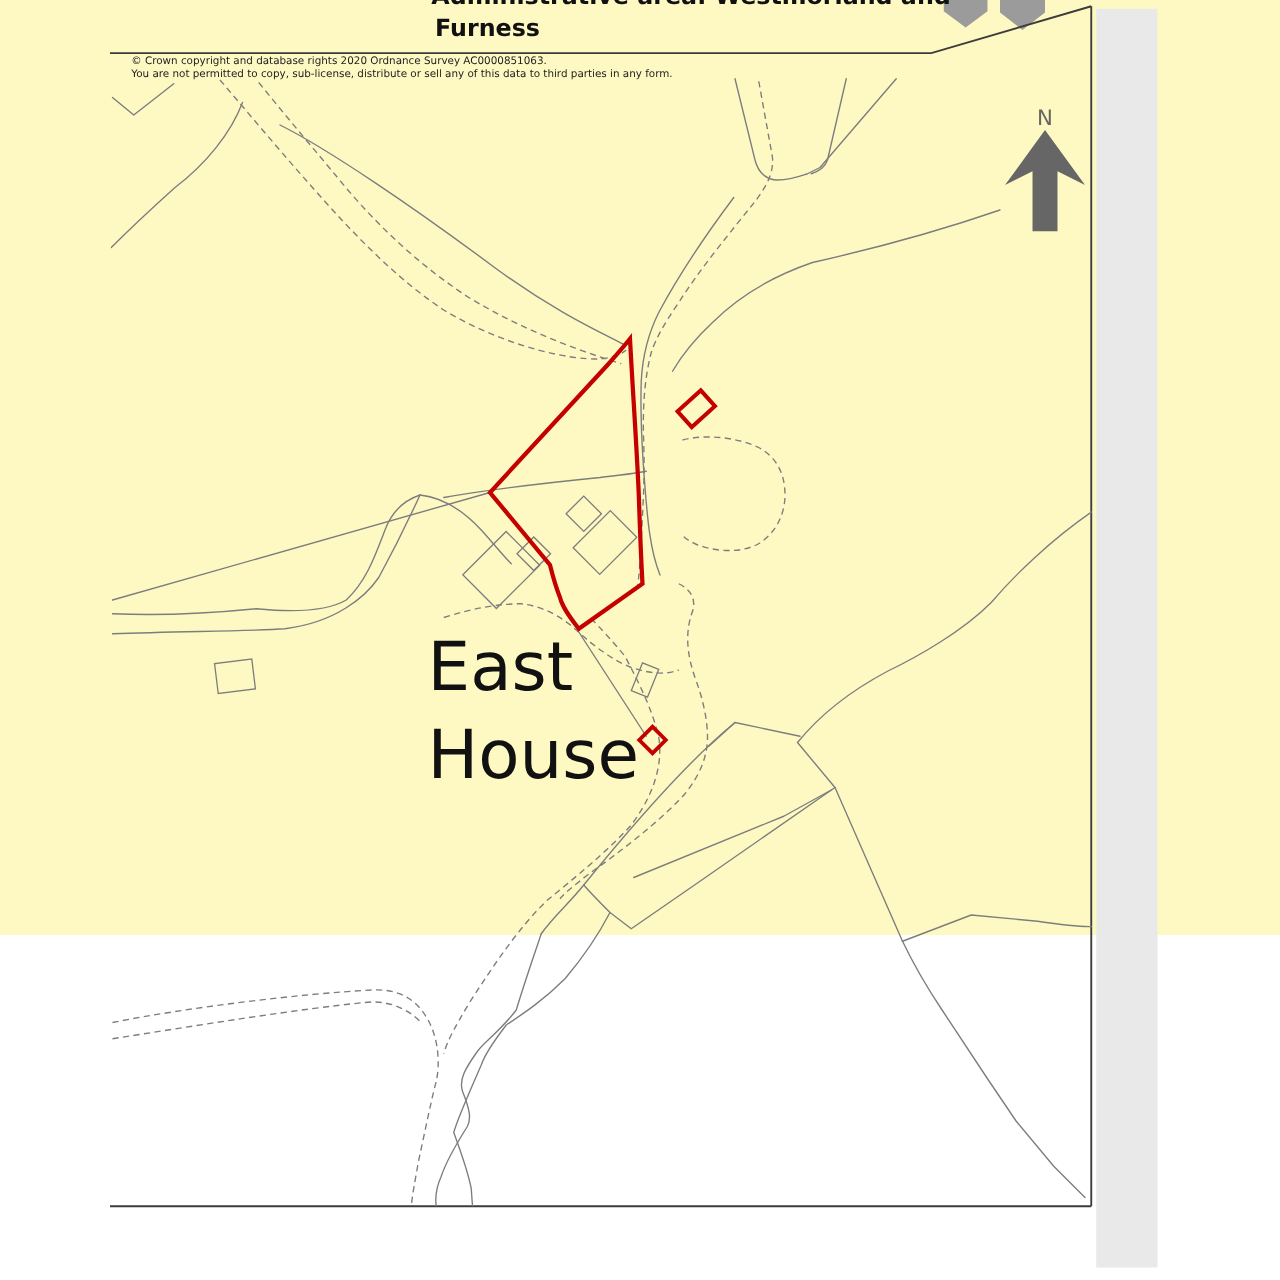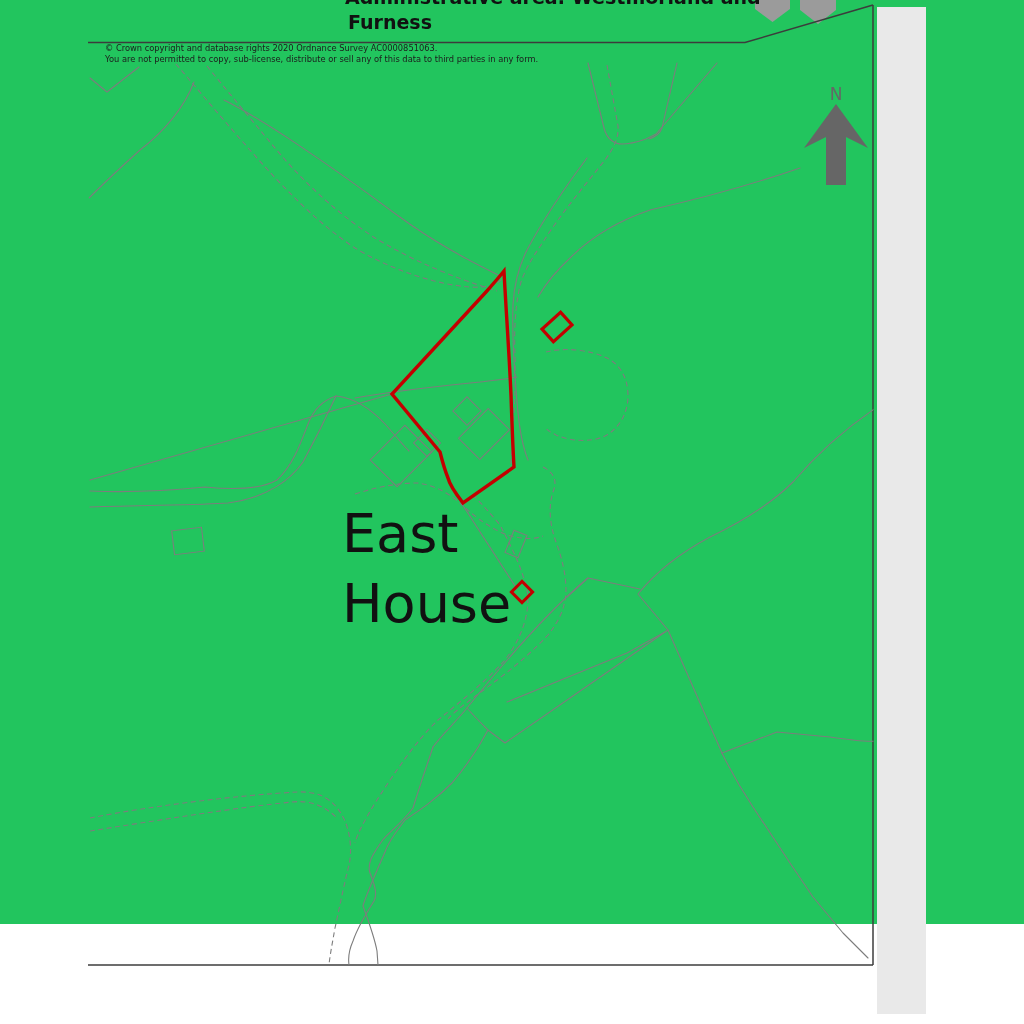--- a/index.html
+++ b/index.html
@@ -1,17 +1,17 @@
 <!DOCTYPE html>
 <html style="--parcel-boundary-red: #c40000; --map-line-gray: #7d7d7d; --compass-gray: #666666; --logo-gray: #9b9b9b; --border-dark: #3c3c3c; --page-edge-gray: #e9e9e9; --text-black: #111111;"><head>
 <meta charset="utf-8">
 <style>
   html,body{margin:0;padding:0;background:#ffffff;width:1024px;height:1024px;overflow:hidden;
     font-family:"DejaVu Sans","Liberation Sans",sans-serif;}
-  .stage{position:relative;width:1024px;height:924px;background:#22c55e;}
+  .stage{position:relative;width:1024px;height:748px;background:#fef9c3;}
   svg{position:absolute;left:0;top:0;}
   
   .gline{stroke:var(--map-line-gray,#7d7d7d);stroke-width:1.1;fill:none;stroke-linecap:round;stroke-linejoin:round;}
   .gdash{stroke:var(--map-line-gray,#7d7d7d);stroke-width:1.1;fill:none;stroke-dasharray:5 3.5;stroke-linecap:butt;stroke-linejoin:round;}
   .bline{stroke:var(--map-line-gray,#7d7d7d);stroke-width:1.05;fill:none;}
   .red{stroke:var(--parcel-boundary-red,#c40000);fill:none;stroke-linejoin:miter;}
   .border{stroke:var(--border-dark,#3c3c3c);stroke-width:1.5;fill:none;}
   .copytxt{font-size:8.3px;fill:#1c1c1c;}
   .titletxt{font-size:19px;font-weight:bold;fill:#111;}
   .maplabel{font-size:54px;fill:var(--text-black,#111);}

